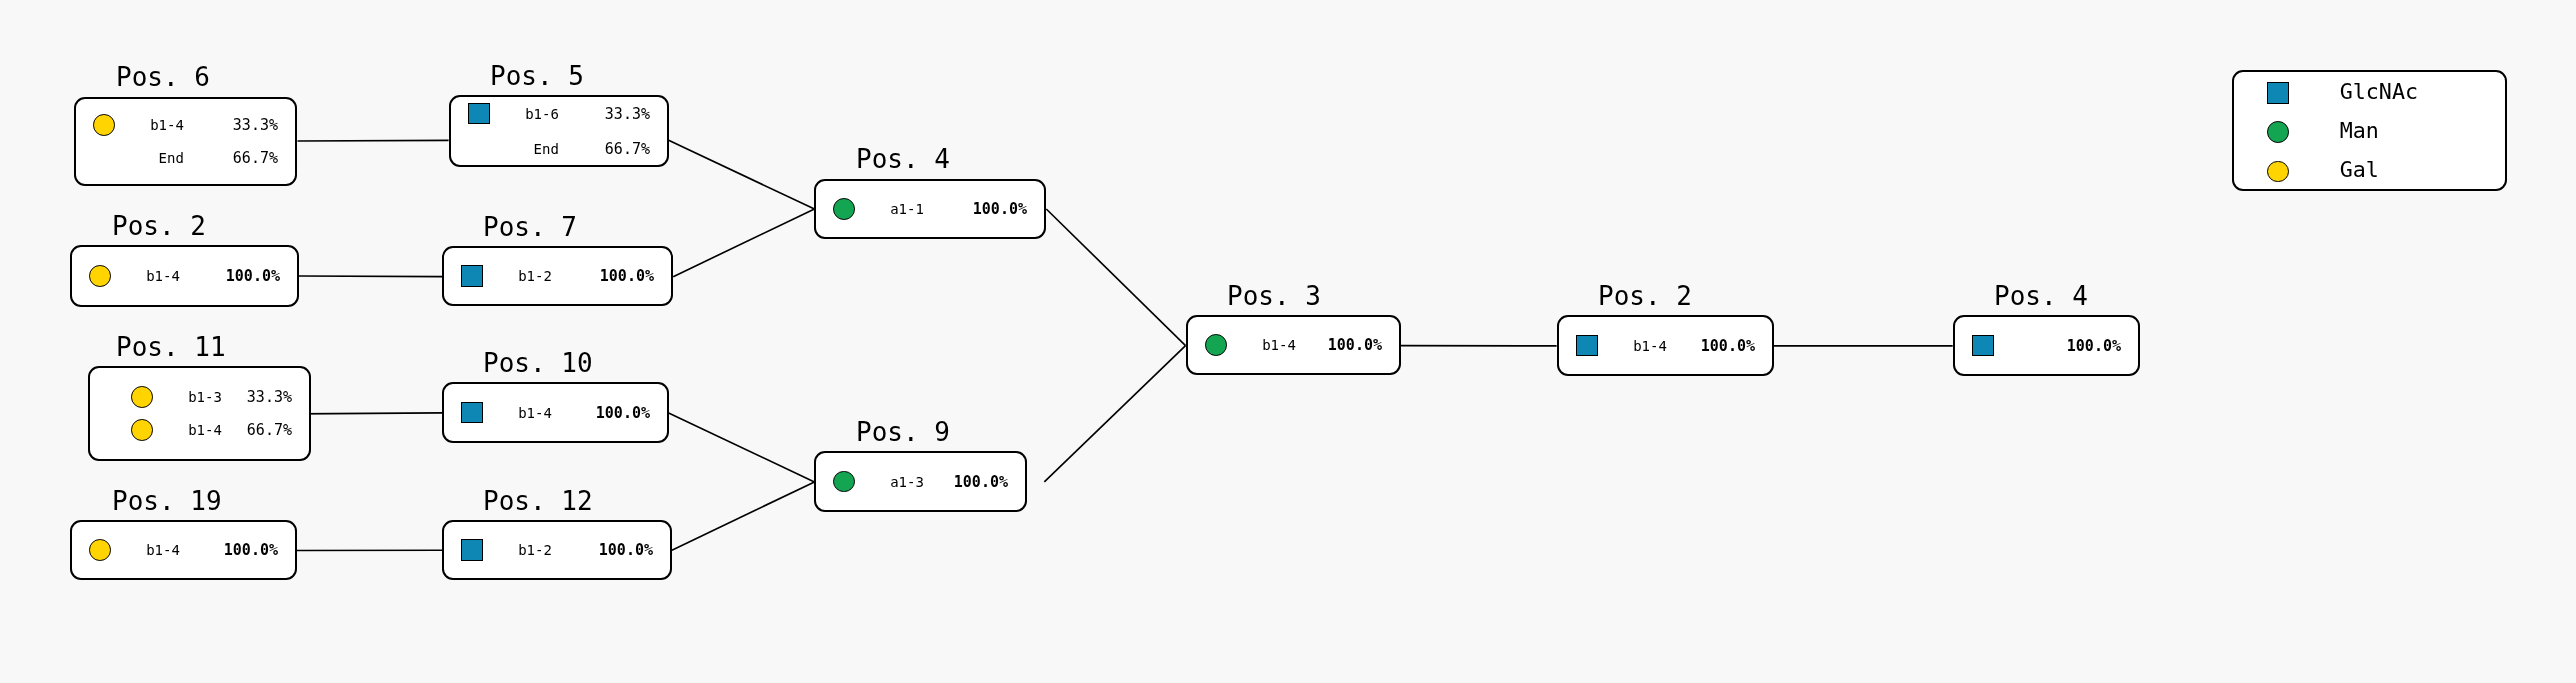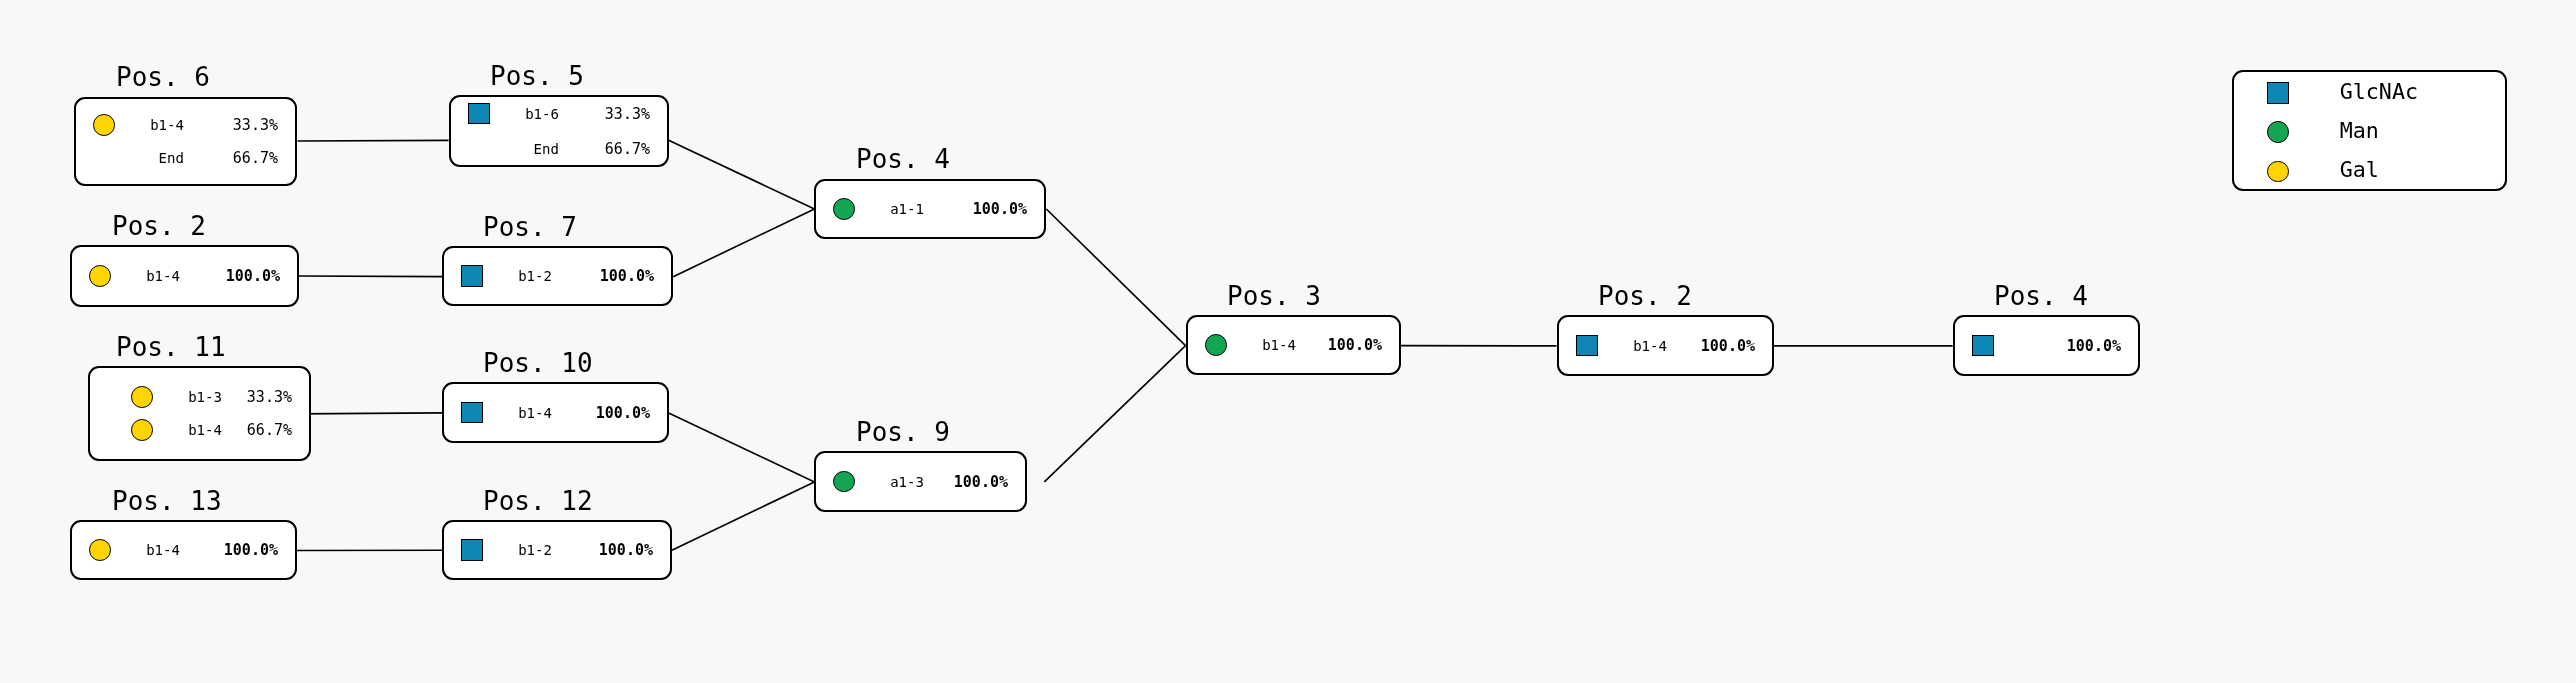--- a/index.html
+++ b/index.html
@@ -198,21 +198,21 @@
       <div class="node-title" style="left: 443px; top: 490px;">Pos. 12</div>
       <div class="node" style="left: 442px; top: 520px; width: 230px; height: 60px; background: rgb(255, 255, 255);">
         <div class="node-row">
           <span class="icon-slot">
             <span class="icon square" style="background: rgb(15, 135, 180);"></span>
           </span>
           <span class="linkage">b1-2</span>
           <span class="pct bold">100.0%</span>
         </div>
       </div>
-      <div class="node-title" style="left: 72px; top: 490px;">Pos. 13</div>
+      <div class="node-title" style="left: 72px; top: 490px;">Pos. 19</div>
       <div class="node" style="left: 70px; top: 520px; width: 227px; height: 60px; background: rgb(255, 255, 255);">
         <div class="node-row">
           <span class="icon-slot">
             <span class="icon circle" style="background: rgb(255, 212, 0);"></span>
           </span>
           <span class="linkage">b1-4</span>
           <span class="pct bold">100.0%</span>
         </div>
       </div>
     </div>

